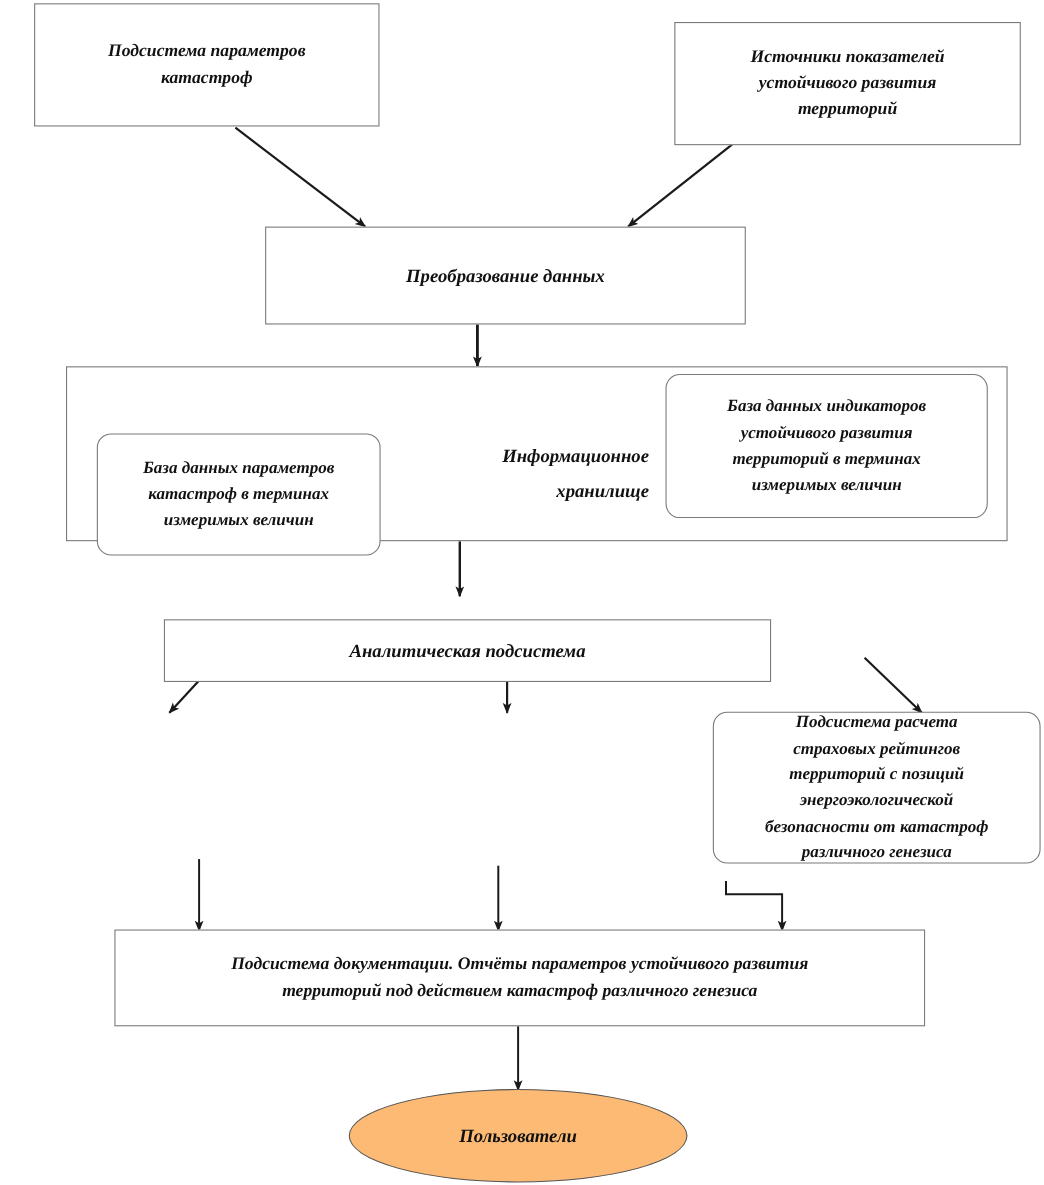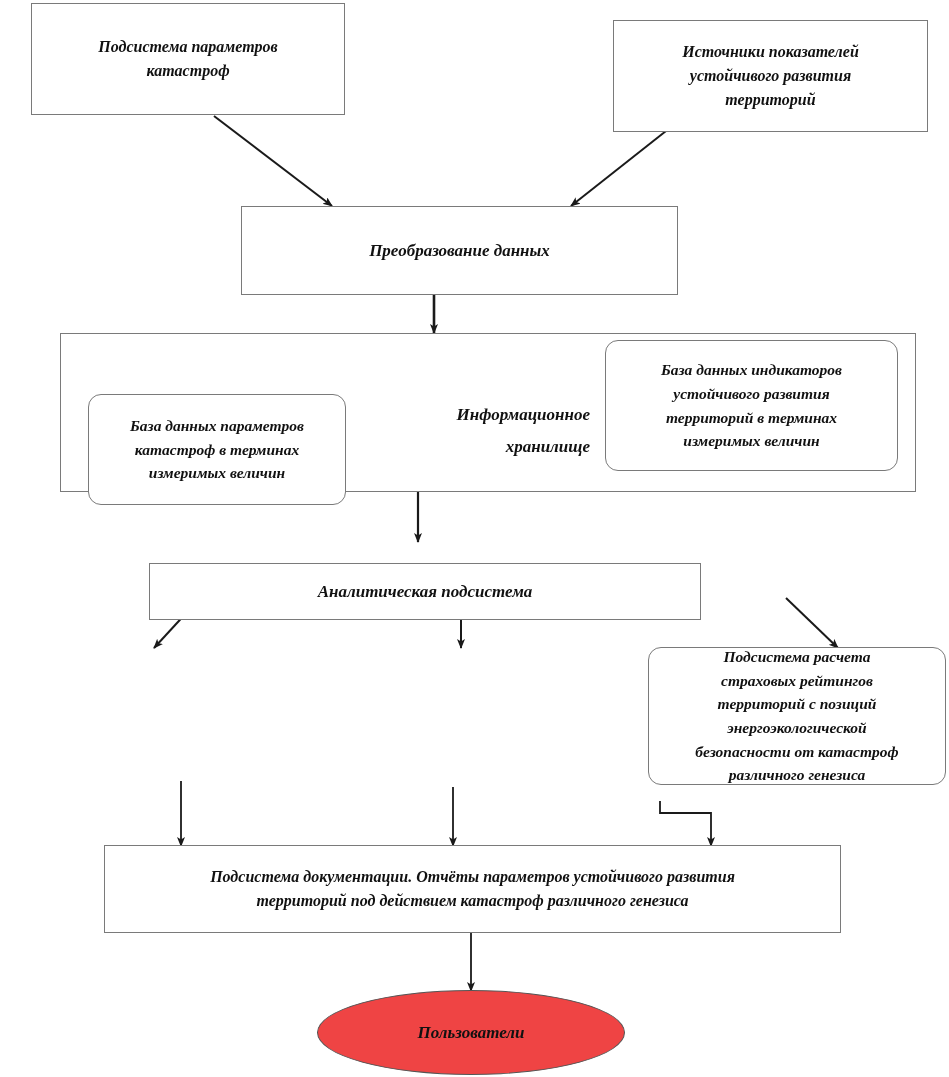--- a/index.html
+++ b/index.html
@@ -57,21 +57,21 @@
     color: #111111;
     line-height: 1.9;
     white-space: pre-line;
     margin-top: 29px;
   }
   .ellipse-node {
     position: absolute;
     box-sizing: border-box;
     border: 1.4px solid #555555;
     border-radius: 50%;
-    background: #ef4444;
+    background: #fdba74;
     display: flex;
     align-items: center;
     justify-content: center;
     font-style: italic;
     font-weight: bold;
     color: #111111;
   }
   .fs-15 { font-size: 15.5px; border-radius: 13px; }
   .fs-16 { font-size: 16px; }
   .fs-17 { font-size: 17px; }

